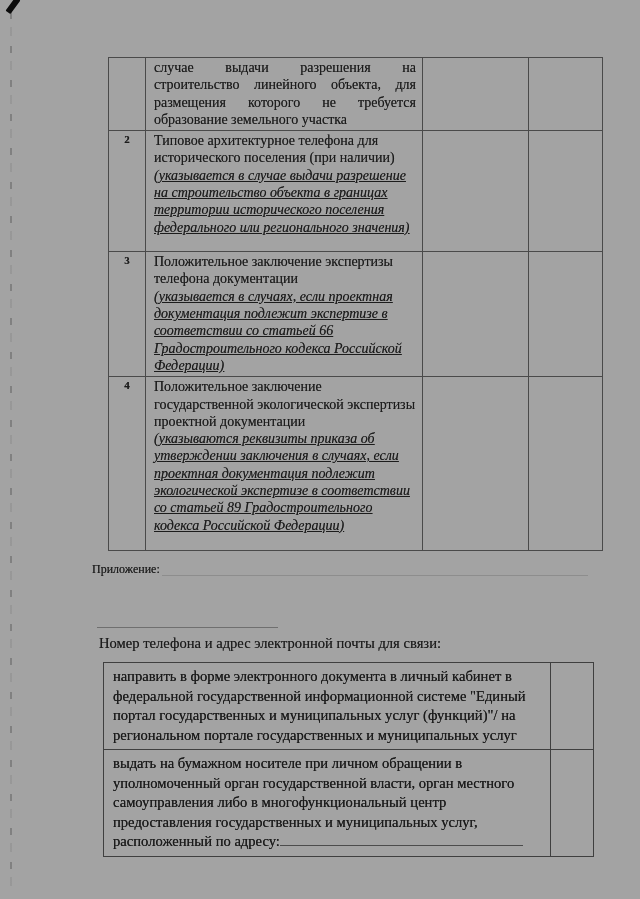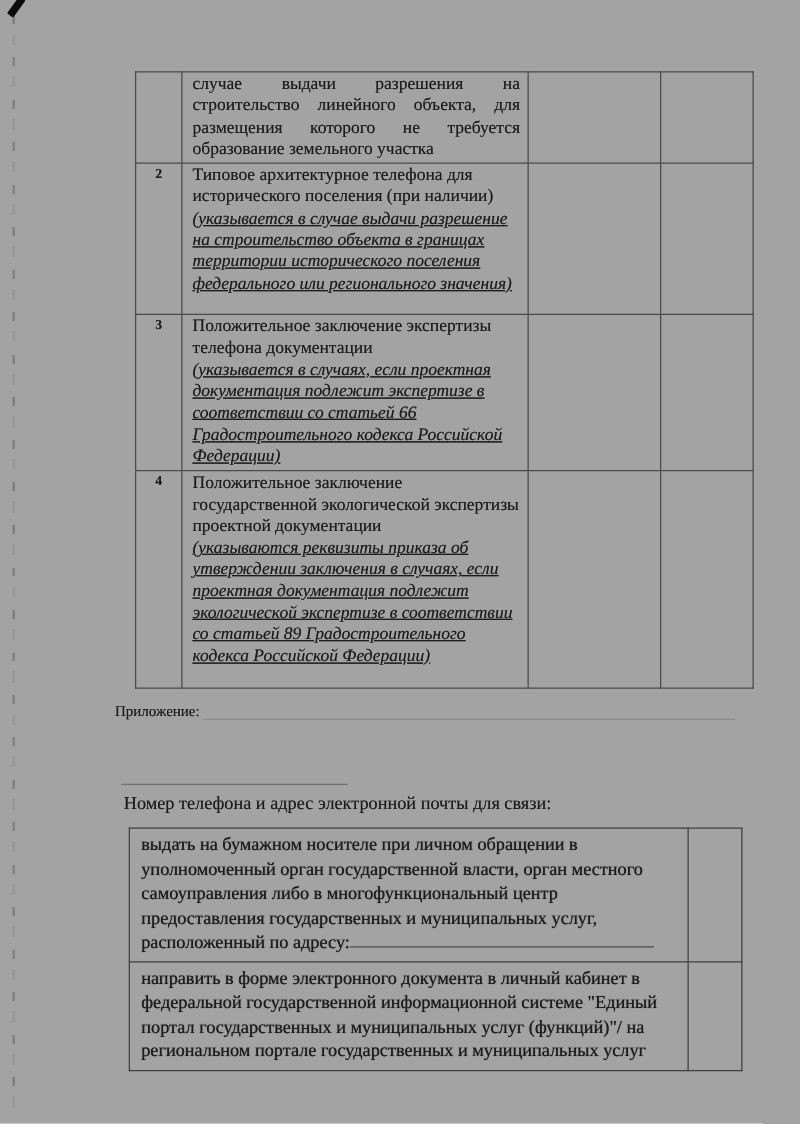--- a/index.html
+++ b/index.html
@@ -207,26 +207,26 @@
   <div class="contact-label">Номер телефона и адрес электронной почты для связи:</div>
   <div class="contact-line"></div>
 
 
   <table class="tbl2">
     <colgroup>
       <col style="width:447px">
         <col style="width:43px">
     </colgroup>
     <tbody>
+      <tr style="height:85px">
+        <td class="opt">направить в форме электронного документа в личный кабинет в федеральной государственной информационной системе "Единый портал государственных и муниципальных услуг (функций)"/ на региональном портале государственных и муниципальных услуг</td>
+        <td></td>
+      </tr>
       <tr style="height:99px">
         <td class="opt">
           <span>выдать на бумажном носителе при личном обращении в уполномоченный орган государственной власти, орган местного самоуправления либо в многофункциональный центр предоставления государственных и муниципальных услуг, расположенный по адресу:</span><span class="blank-inline"></span>
         </td>
         <td></td>
       </tr>
-      <tr style="height:85px">
-        <td class="opt">направить в форме электронного документа в личный кабинет в федеральной государственной информационной системе "Единый портал государственных и муниципальных услуг (функций)"/ на региональном портале государственных и муниципальных услуг</td>
-        <td></td>
-      </tr>
     </tbody>
   </table>
 
 </div>
 
 </body></html>

